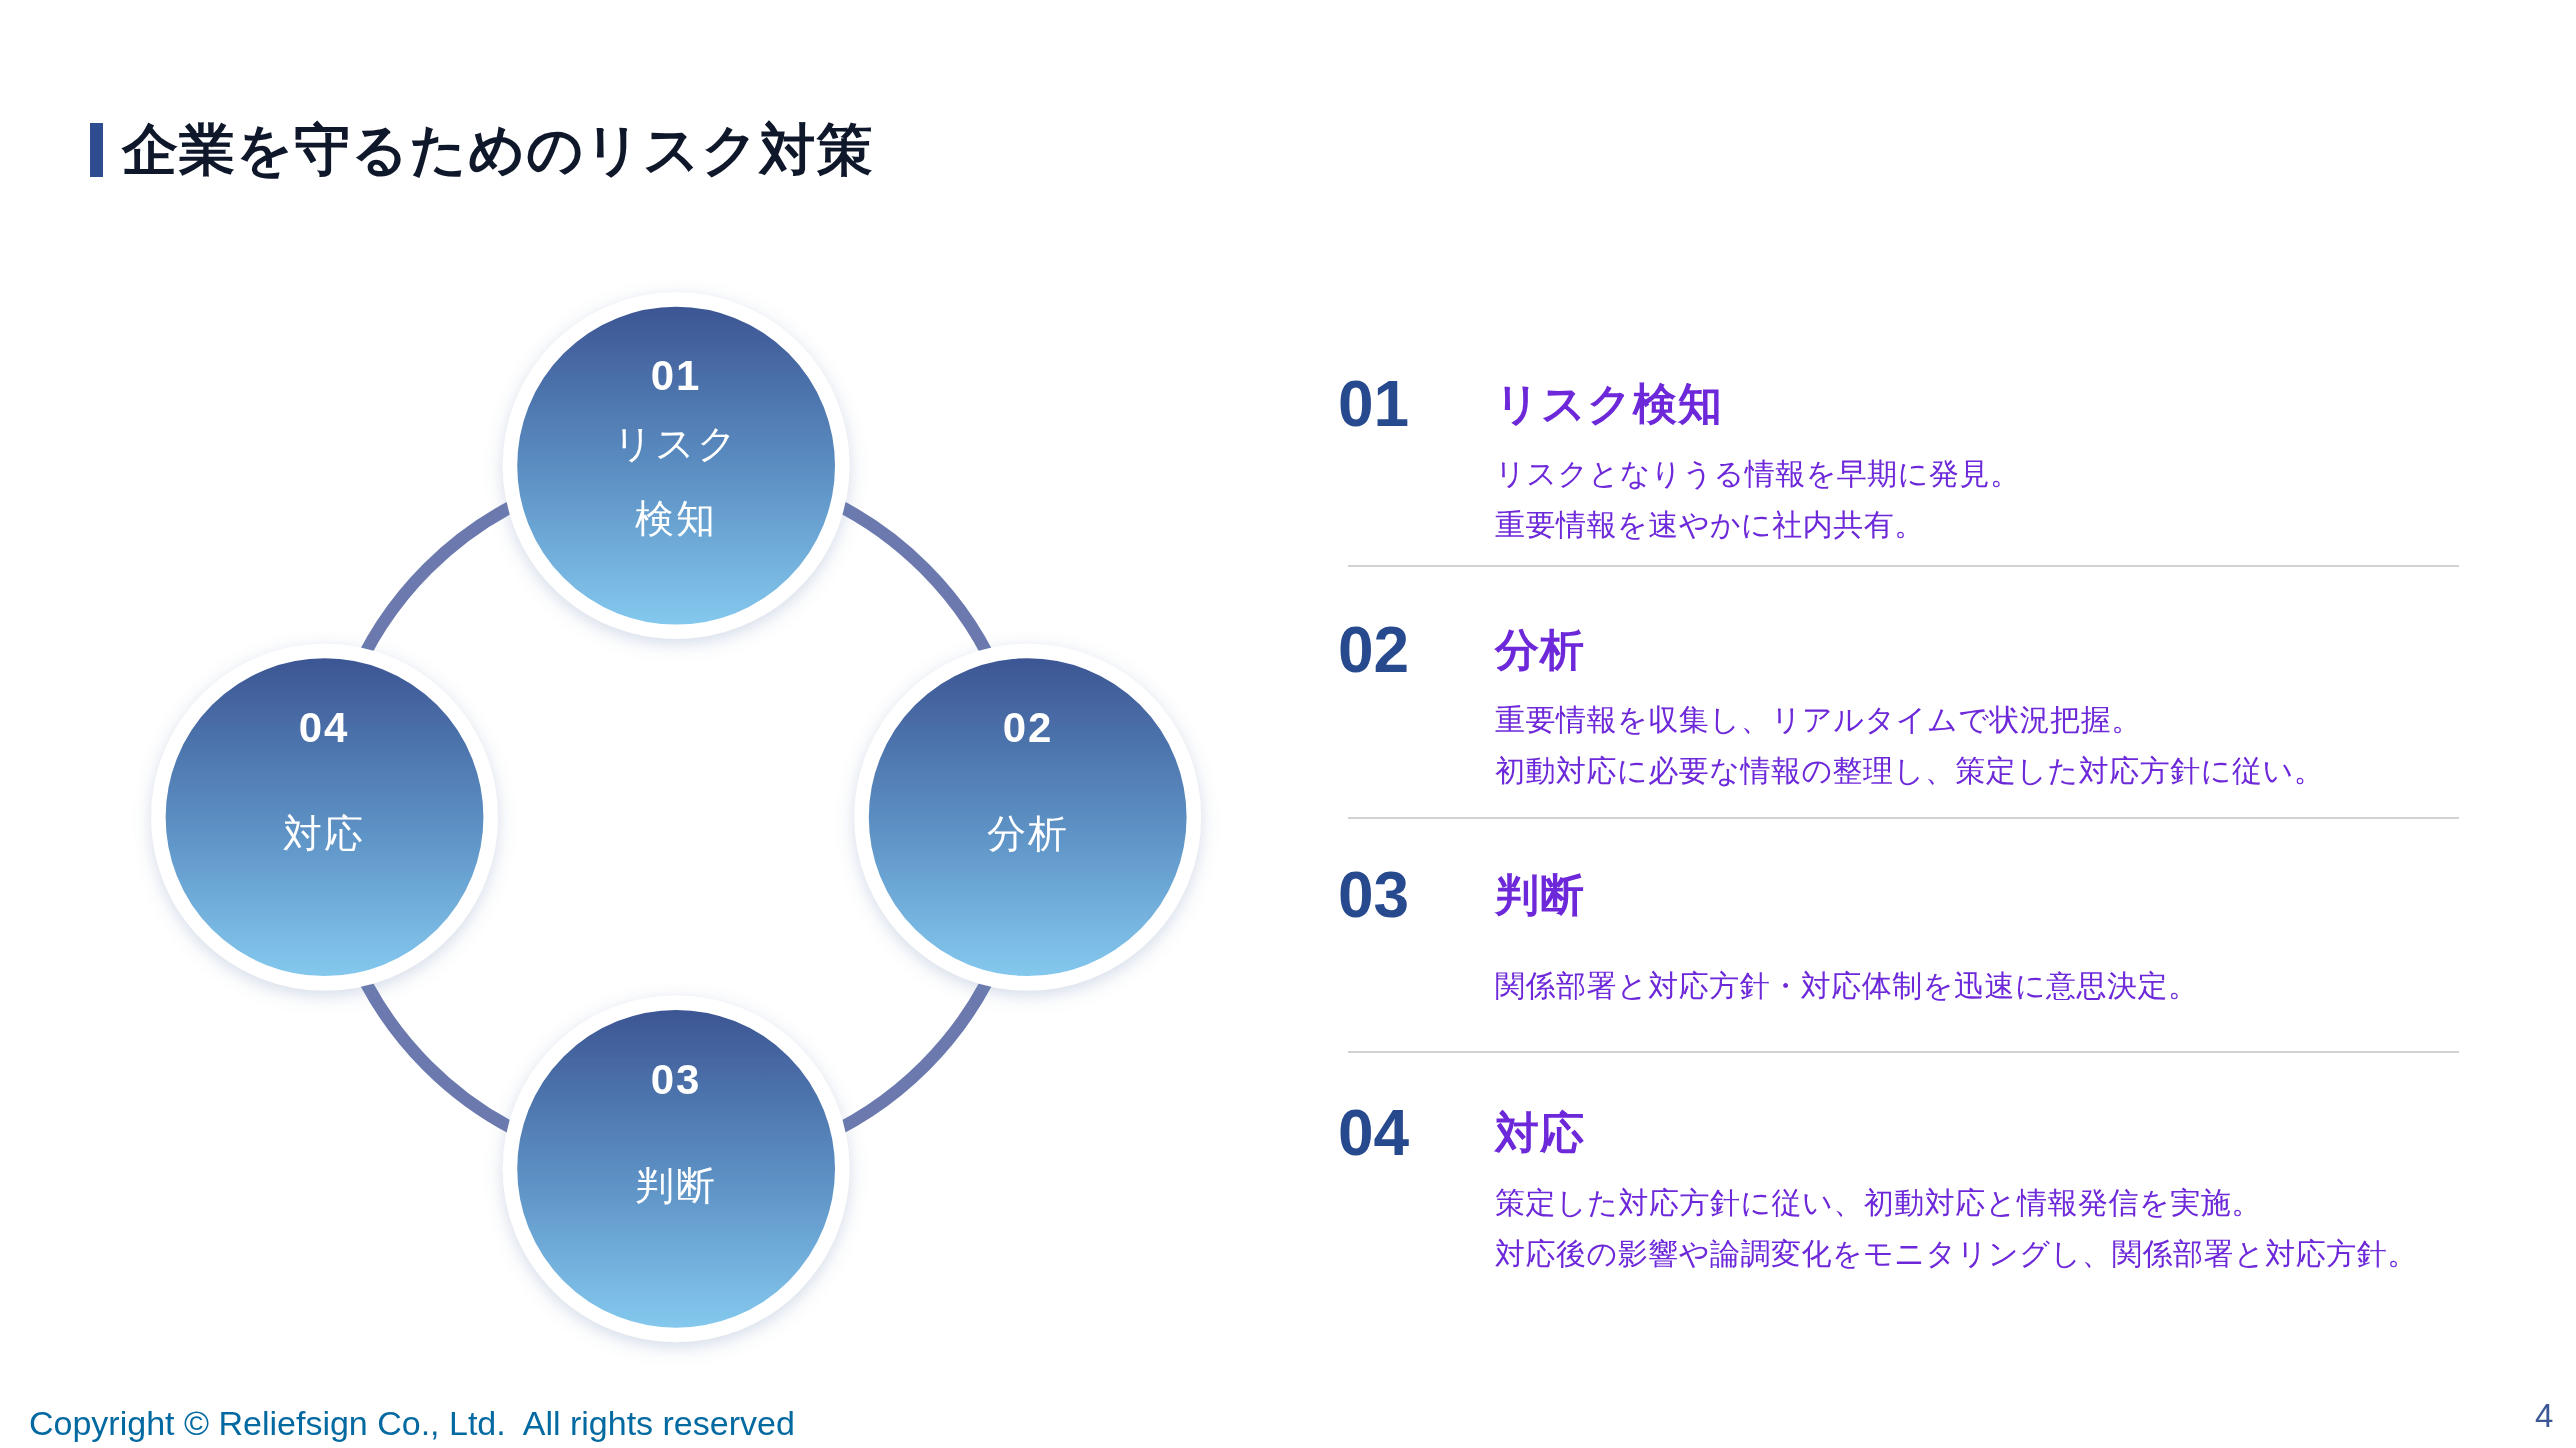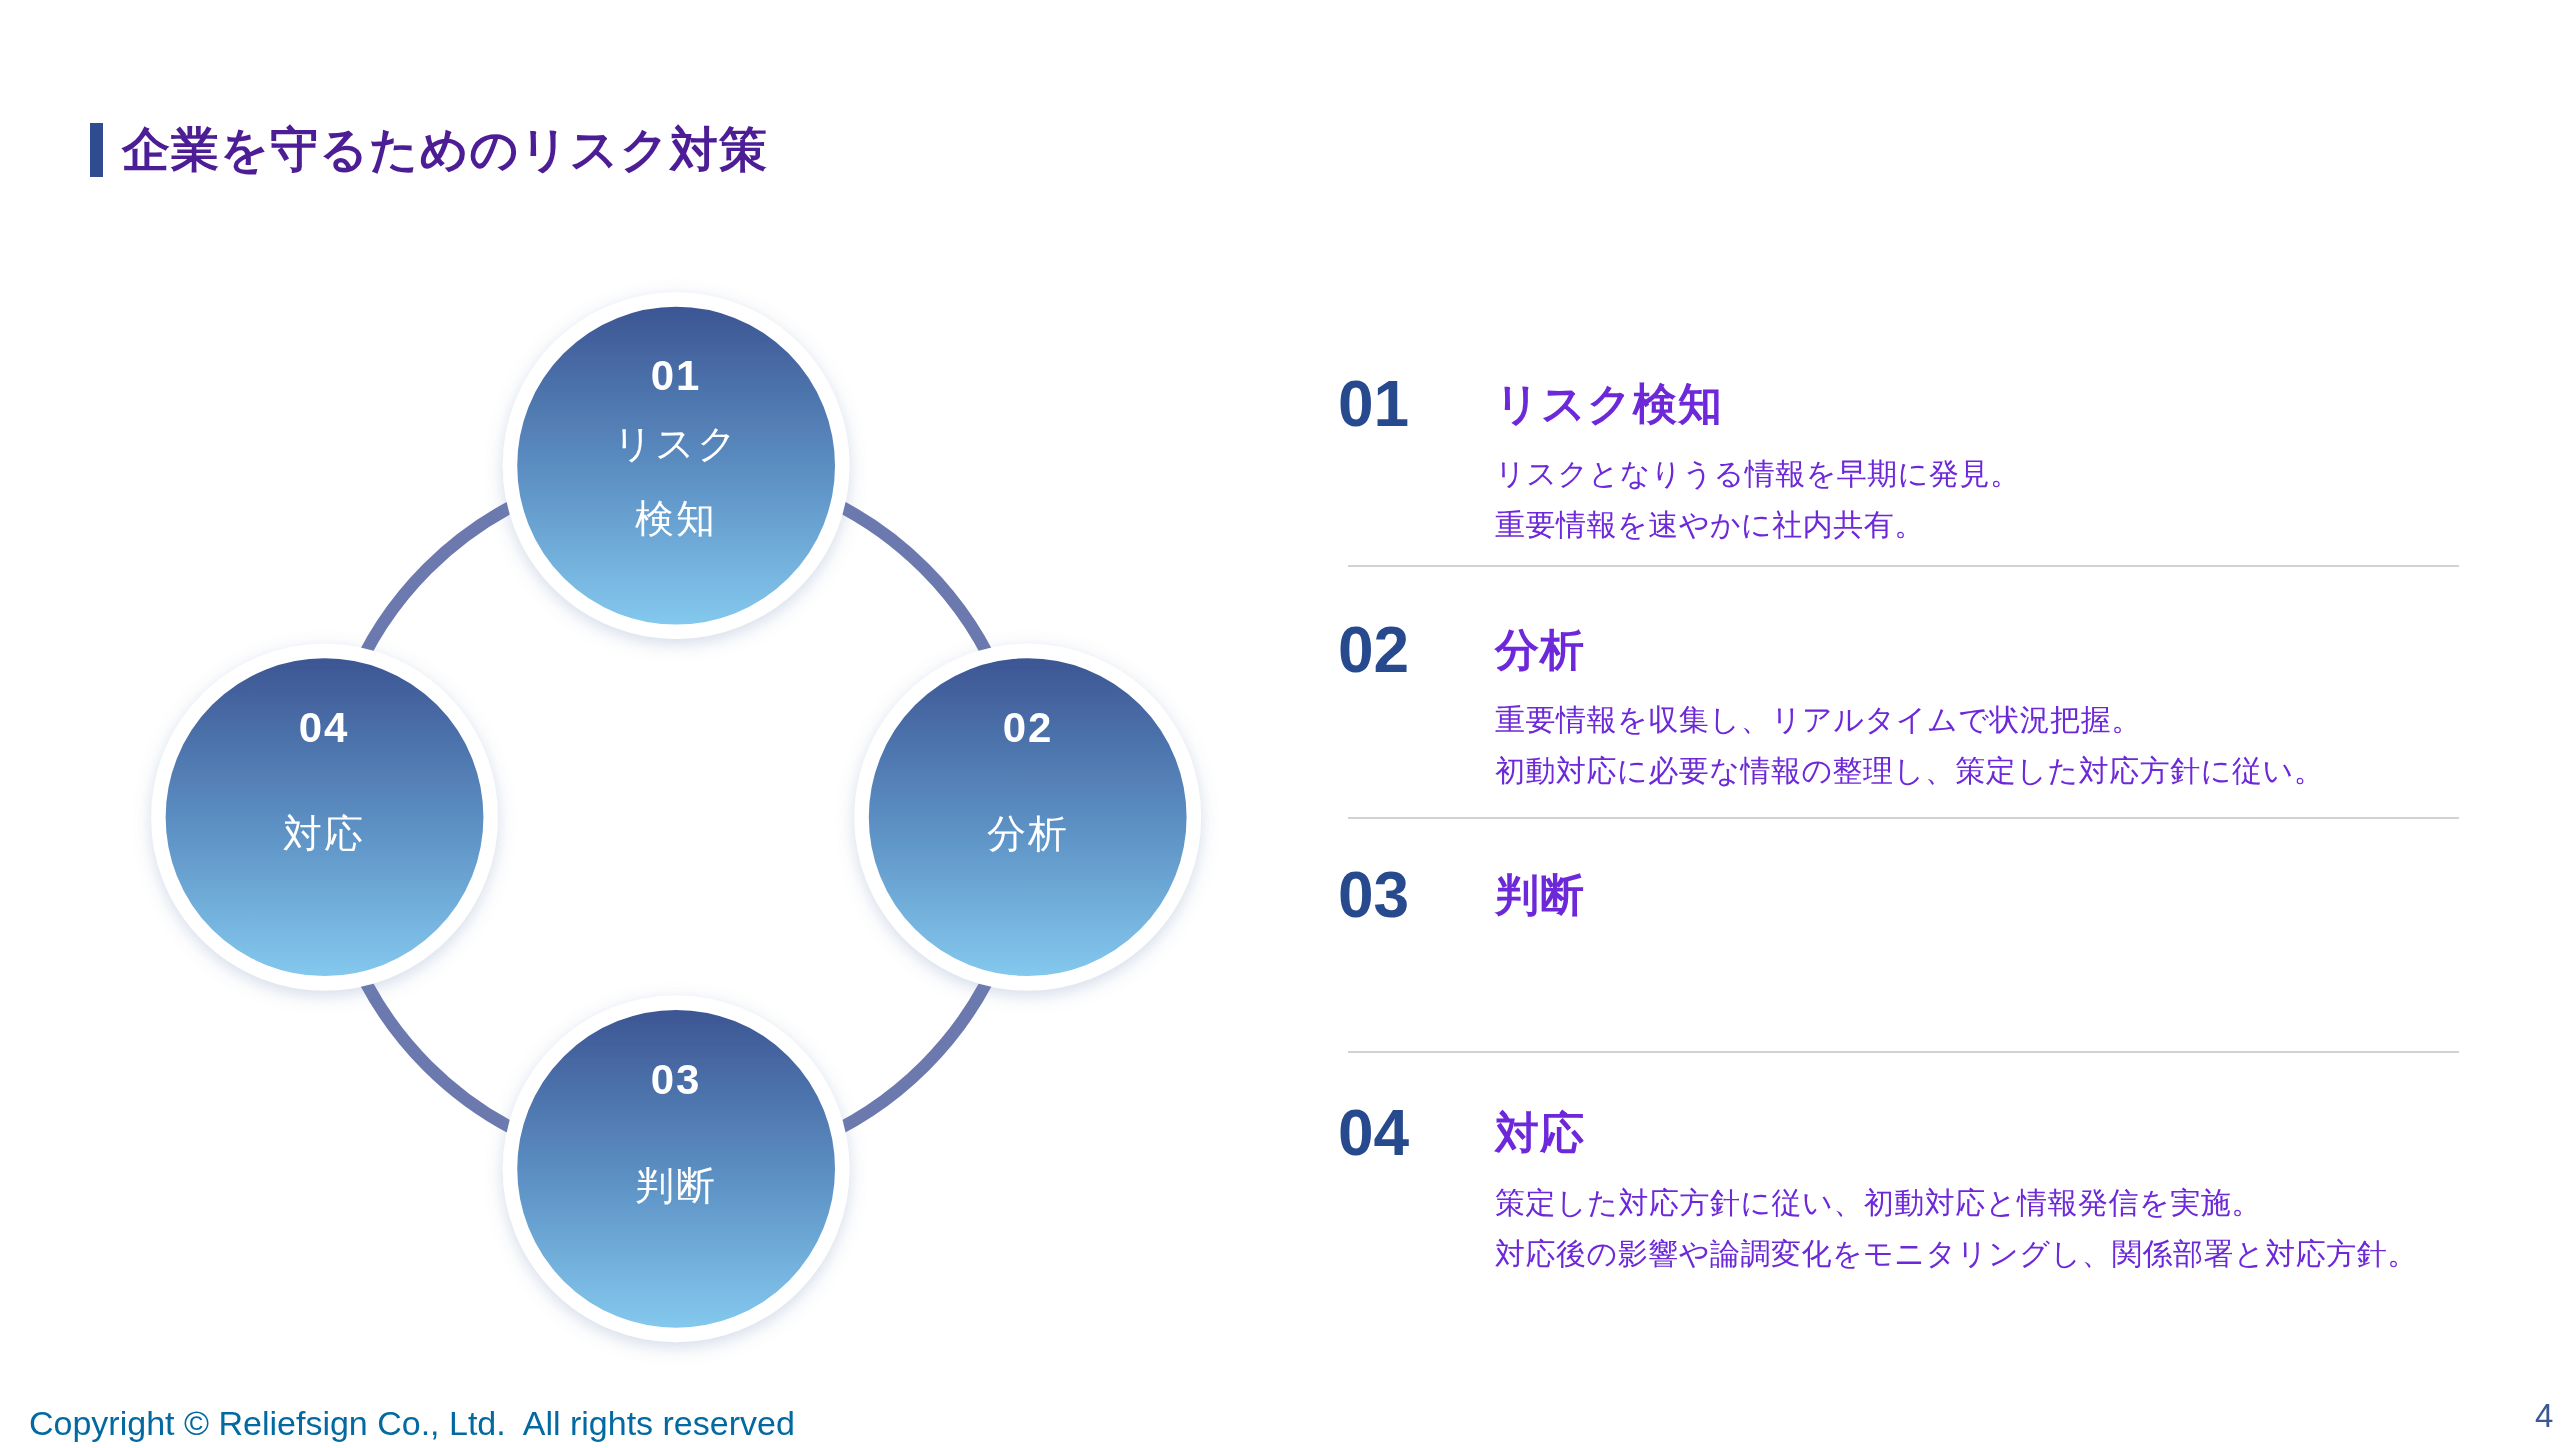--- a/index.html
+++ b/index.html
@@ -10,21 +10,21 @@
     overflow:hidden;
     font-family:"Liberation Sans",sans-serif;
   }
   
   .title-bar{
     position:absolute;left:90px;top:123px;
     width:12.6px;height:54px;background:#2e4c8f;
   }
   .page-title{
     position:absolute;left:122px;top:120px;
-    font-size:48px;font-weight:bold;color:#4c1d95;
+    font-size:56px;font-weight:bold;color:#0f172a;
     line-height:60px;letter-spacing:1px;white-space:nowrap;
   }
   
   .diagram{position:absolute;left:0;top:0;width:2576px;height:1449px;}
   .diagram svg{position:absolute;left:0;top:0;}
   .circle-text{
     position:absolute;width:332px;height:332px;
     color:#ffffff;text-align:center;pointer-events:none;
   }
   .cnum{
@@ -145,20 +145,23 @@
           <div>初動対応に必要な情報の整理し、策定した対応方針に従い。</div>
         </div>
       </div>
     </div>
     <div class="divider" style="top:445px;"></div>
 
     <div class="step" style="top:491px;">
       <div class="step-num">03</div>
       <div class="step-body">
         <div class="step-heading">判断</div>
+        <div class="step-lines step3-gap">
+          <div>関係部署と対応方針・対応体制を迅速に意思決定。</div>
+        </div>
       </div>
     </div>
     <div class="divider" style="top:679px;"></div>
 
     <div class="step" style="top:729px;">
       <div class="step-num">04</div>
       <div class="step-body">
         <div class="step-heading">対応</div>
         <div class="step-lines">
           <div>策定した対応方針に従い、初動対応と情報発信を実施。</div>

